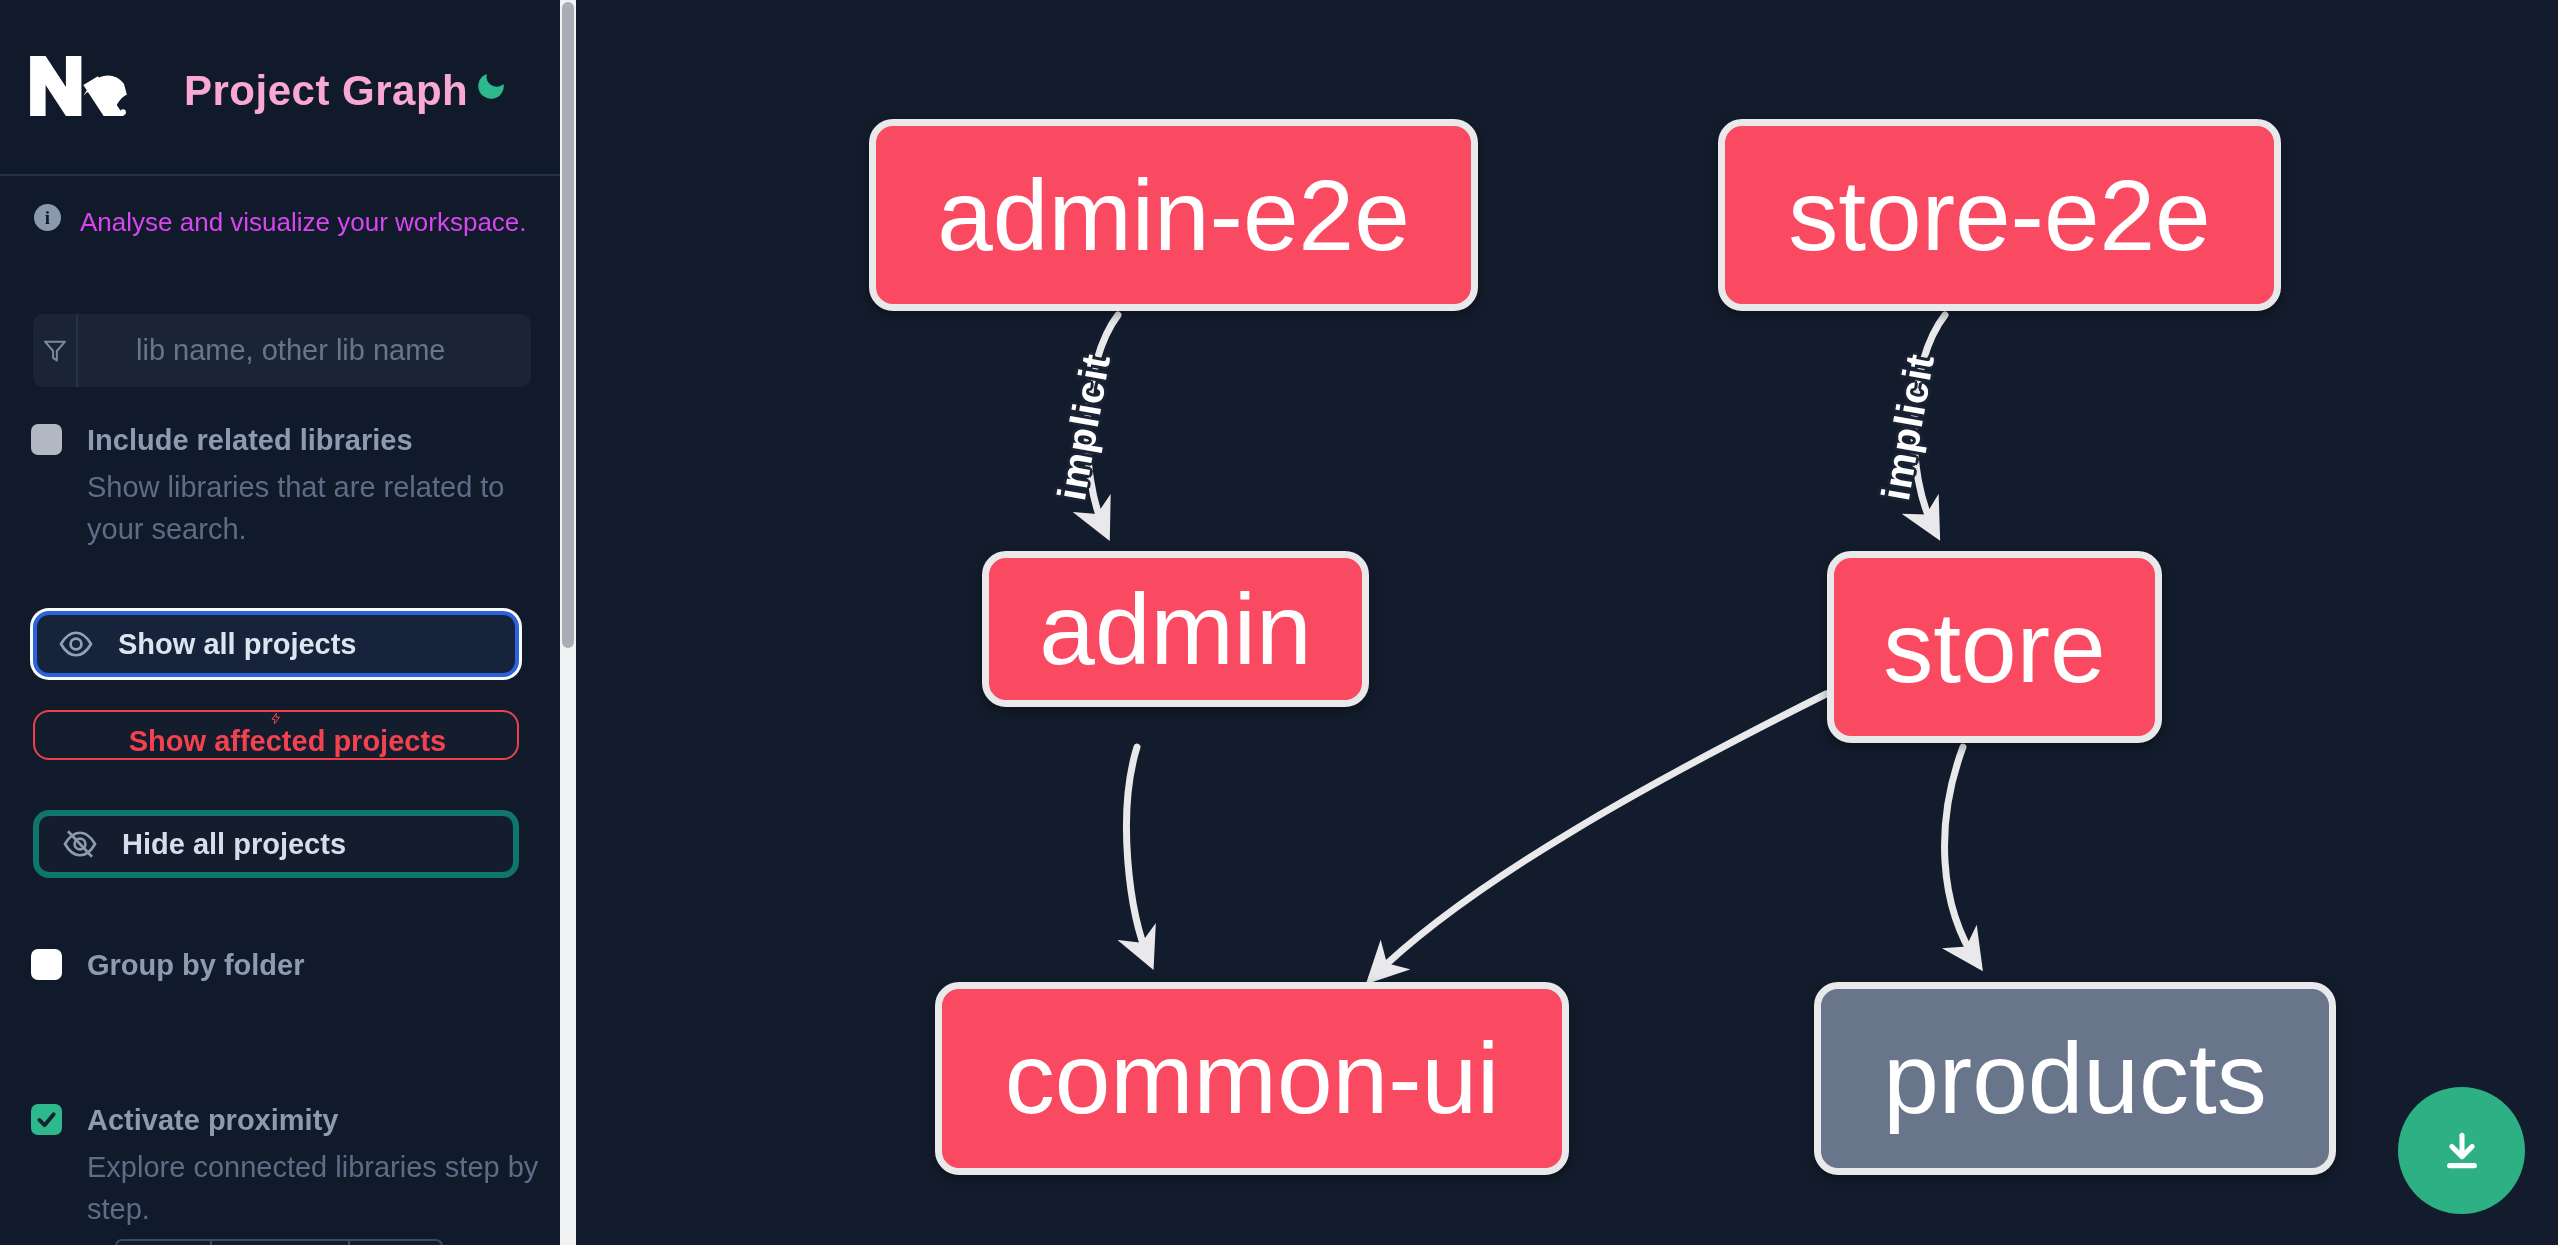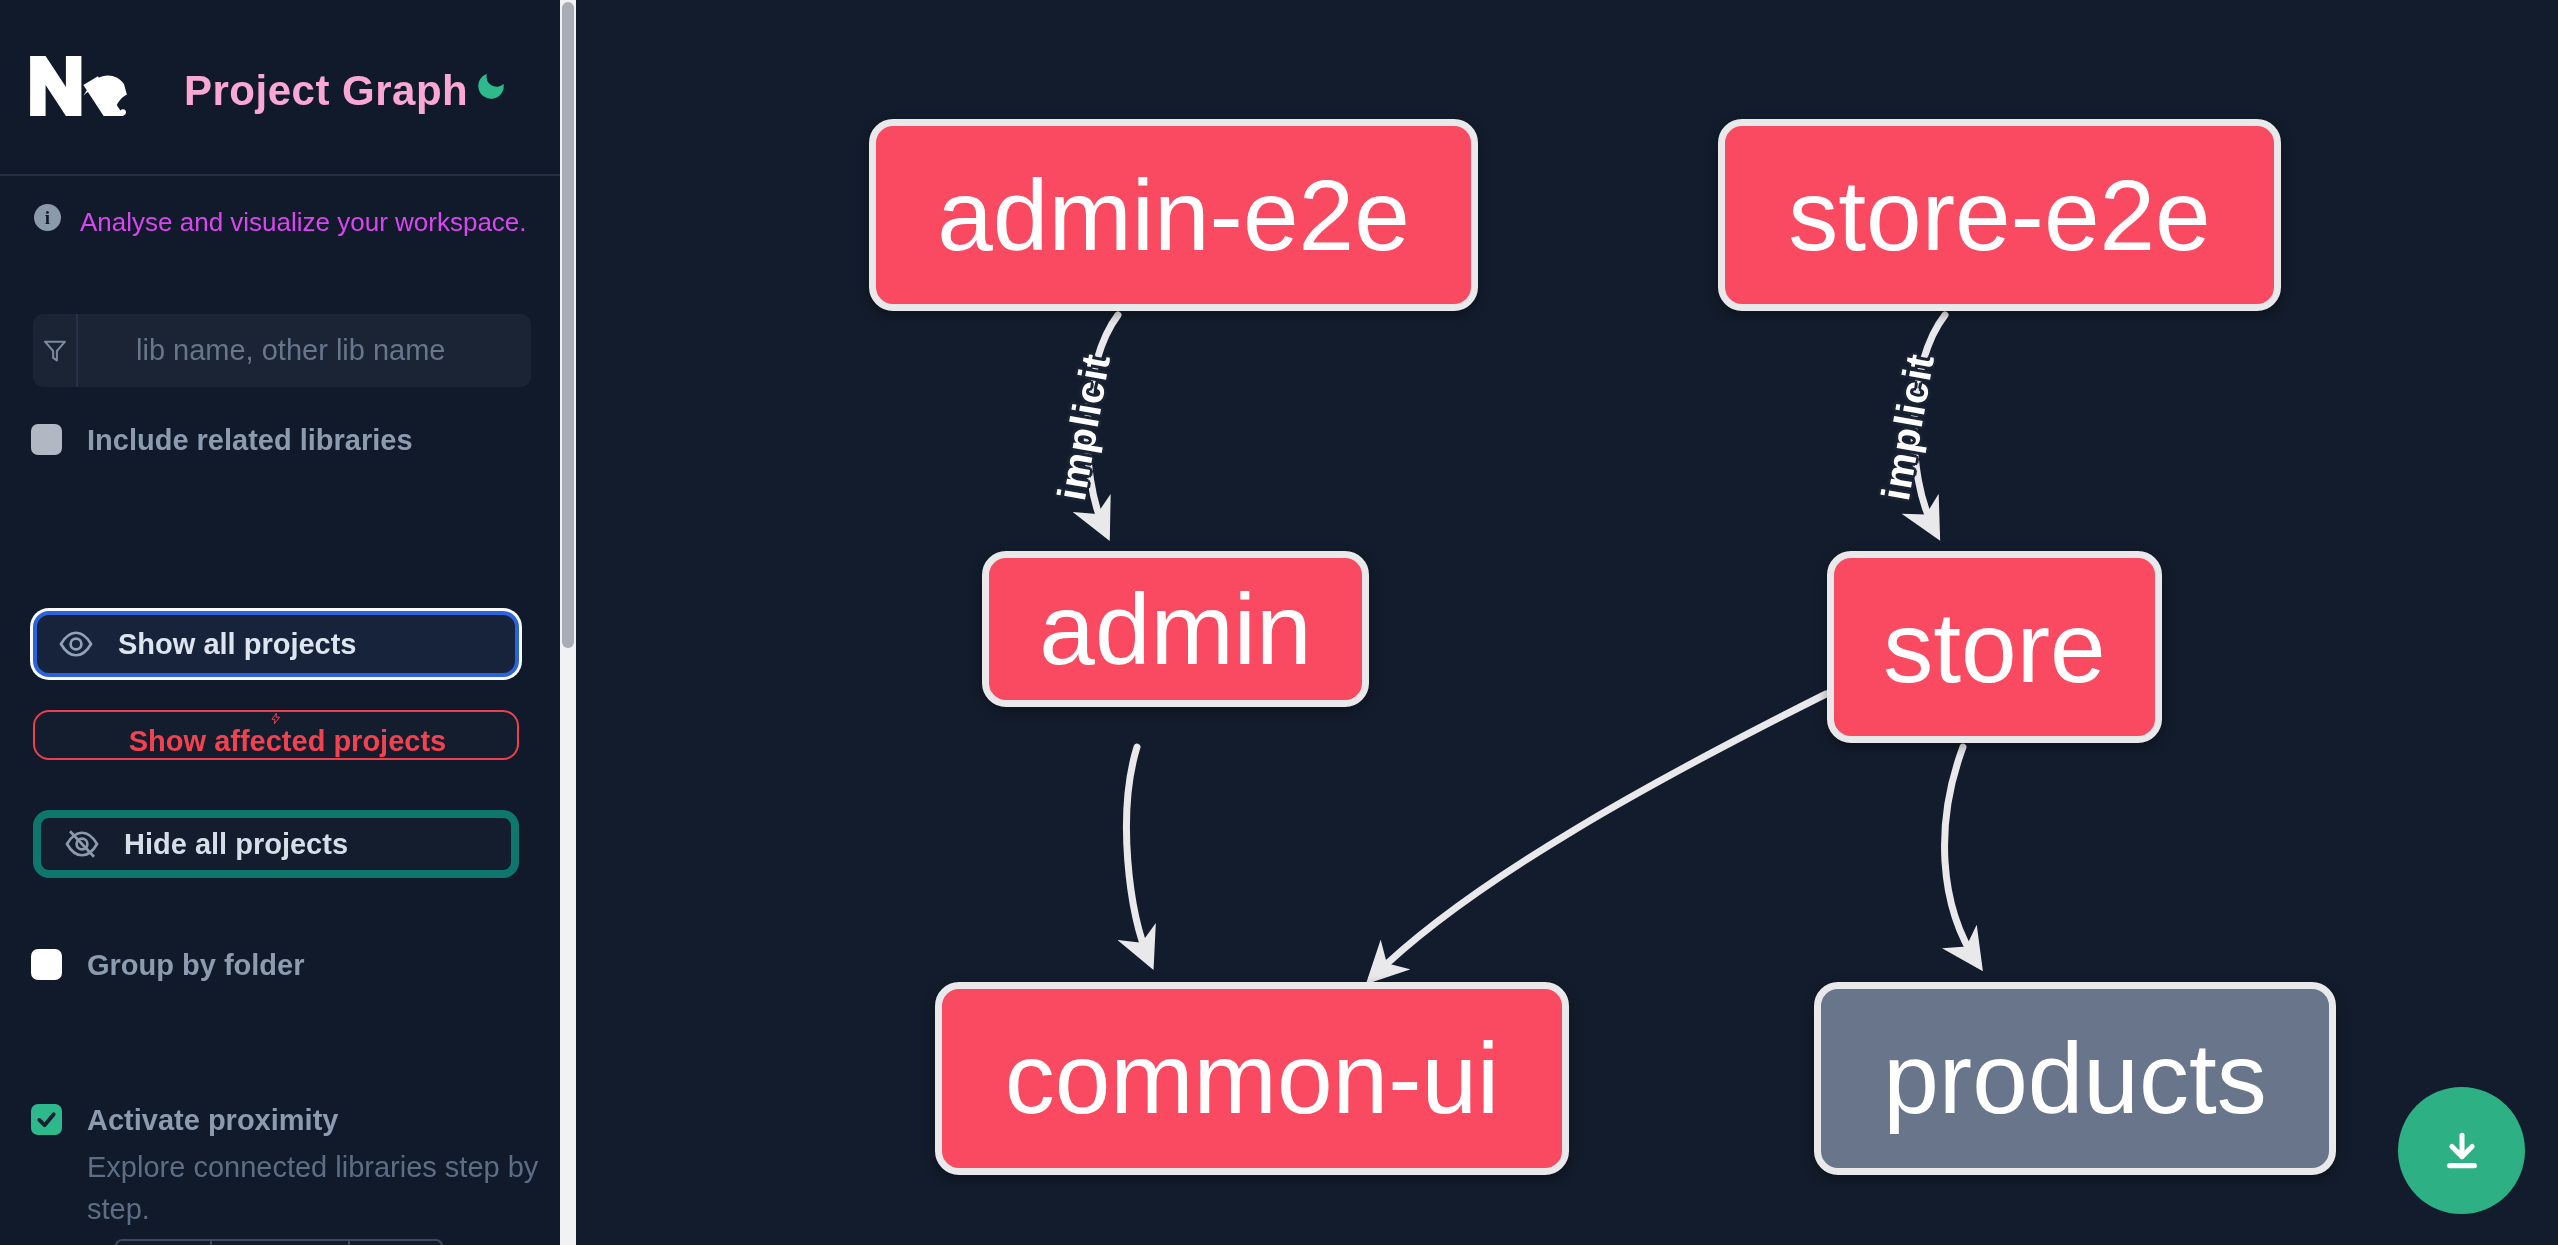--- a/index.html
+++ b/index.html
@@ -38,21 +38,21 @@
   .tg-desc { left:87px; width:452px; font-size:29px; line-height:42px; color:#5d6d85; }
 
   .btn { left:33px; width:486px; border-radius:16px; display:flex; align-items:center;
     font-size:29px; font-weight:700; cursor:pointer; }
   .btn svg { width:36px; height:36px; margin-right:24px; fill:none; stroke-width:1.8; }
   #btn-show-all { top:611px; height:66px; background:#17233a; border:4px solid #2d63da;
     box-shadow:0 0 0 3px #f8fafc; color:#dde5f0; padding-left:21px; }
   #btn-show-all svg { stroke:#93a1b6; }
   #btn-affected { top:710px; height:50px; background:#131d2e; border:2px solid #ee3f4d; color:#f2414f; padding-left:23px;flex-direction:column; }
   #btn-affected svg { stroke:#f2414f; }
-  #btn-hide { top:810px; height:68px; background:#131d2e; border:8px solid #0f766e; color:#d6dee9; padding-left:23px; }
+  #btn-hide { top:810px; height:68px; background:#131d2e; border:6px solid #0f766e; color:#d6dee9; padding-left:23px; }
   #btn-hide svg { stroke:#8d9aae; }
 
   #seg-sliver { left:115px; top:1239px; width:328px; height:7px; border:2px solid #3b4962;
     border-bottom:none; border-radius:10px 10px 0 0; display:flex; background:#131d2e; }
   #seg-sliver span { height:100%; }
   #seg-sliver span:nth-child(1) { width:95px; border-right:2px solid #3b4962; }
   #seg-sliver span:nth-child(2) { width:138px; border-right:2px solid #3b4962; }
 
   
   #scrollbar { left:560px; top:0; width:16px; height:1245px; background:#f1f2f4; }
@@ -118,20 +118,21 @@
     <div class="icon-seg">
       <svg viewBox="0 0 24 24">
           <path d="M4 4.5 H20 L13.5 12 V19.5 L10.5 17.5 V12 Z"></path>
         </svg>
     </div>
     <input type="text" placeholder="lib name, other lib name" style="">
   </div>
 
   <div class="cb gray abs" style="top:424px"></div>
   <div class="tg-label abs" style="top:424px">Include related libraries</div>
+  <div class="tg-desc abs" style="top:466px">Show libraries that are related to your search.</div>
 
   <div id="btn-show-all" class="btn abs">
     <svg viewBox="0 0 24 24">
       <path d="M2 12 C5.5 5.8 9.2 4.5 12 4.5 C14.8 4.5 18.5 5.8 22 12 C18.5 18.2 14.8 19.5 12 19.5 C9.2 19.5 5.5 18.2 2 12 Z"></path>
       <circle cx="12" cy="12" r="3.6"></circle>
     </svg>
     <span>Show all projects</span>
   </div>
 
   <div id="btn-affected" class="btn abs">

